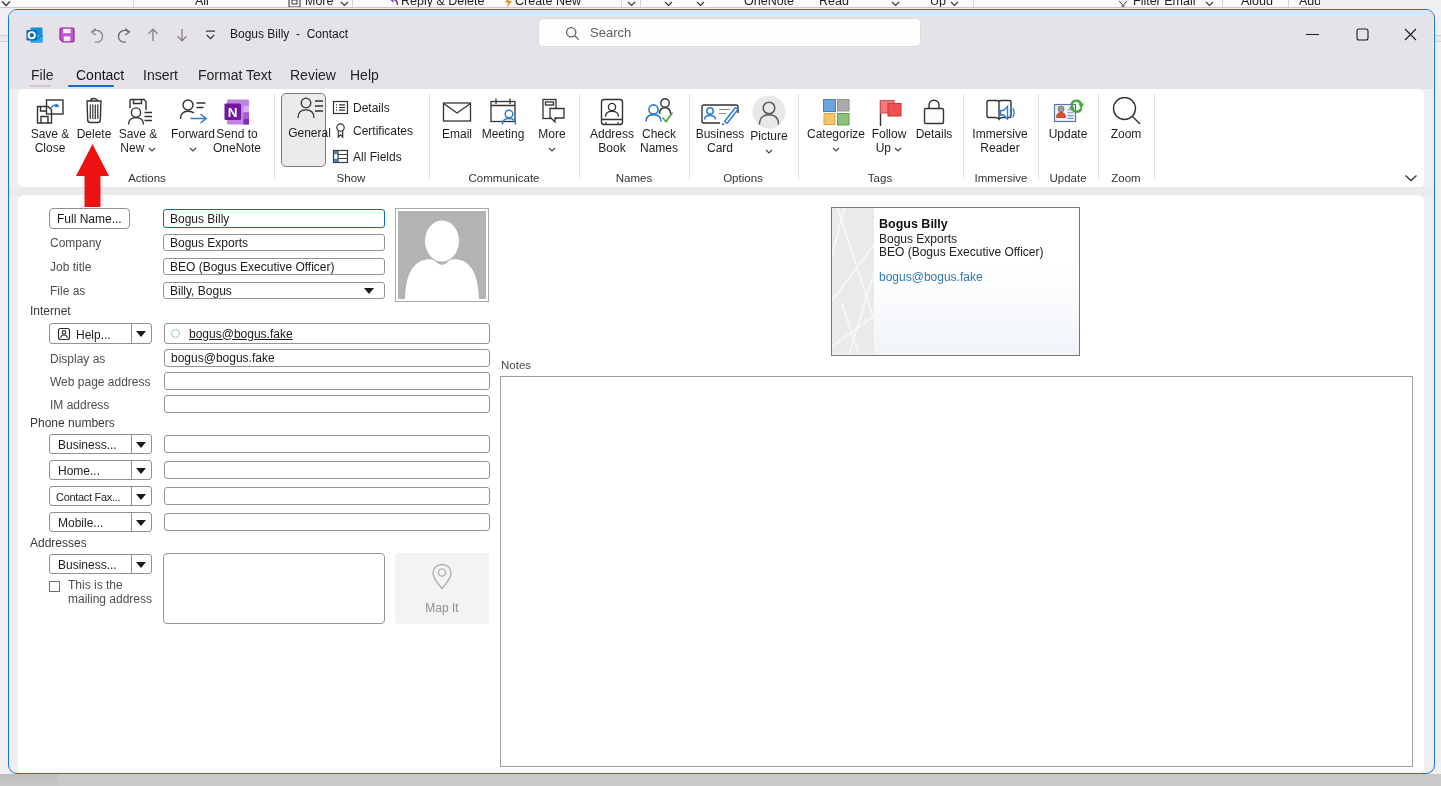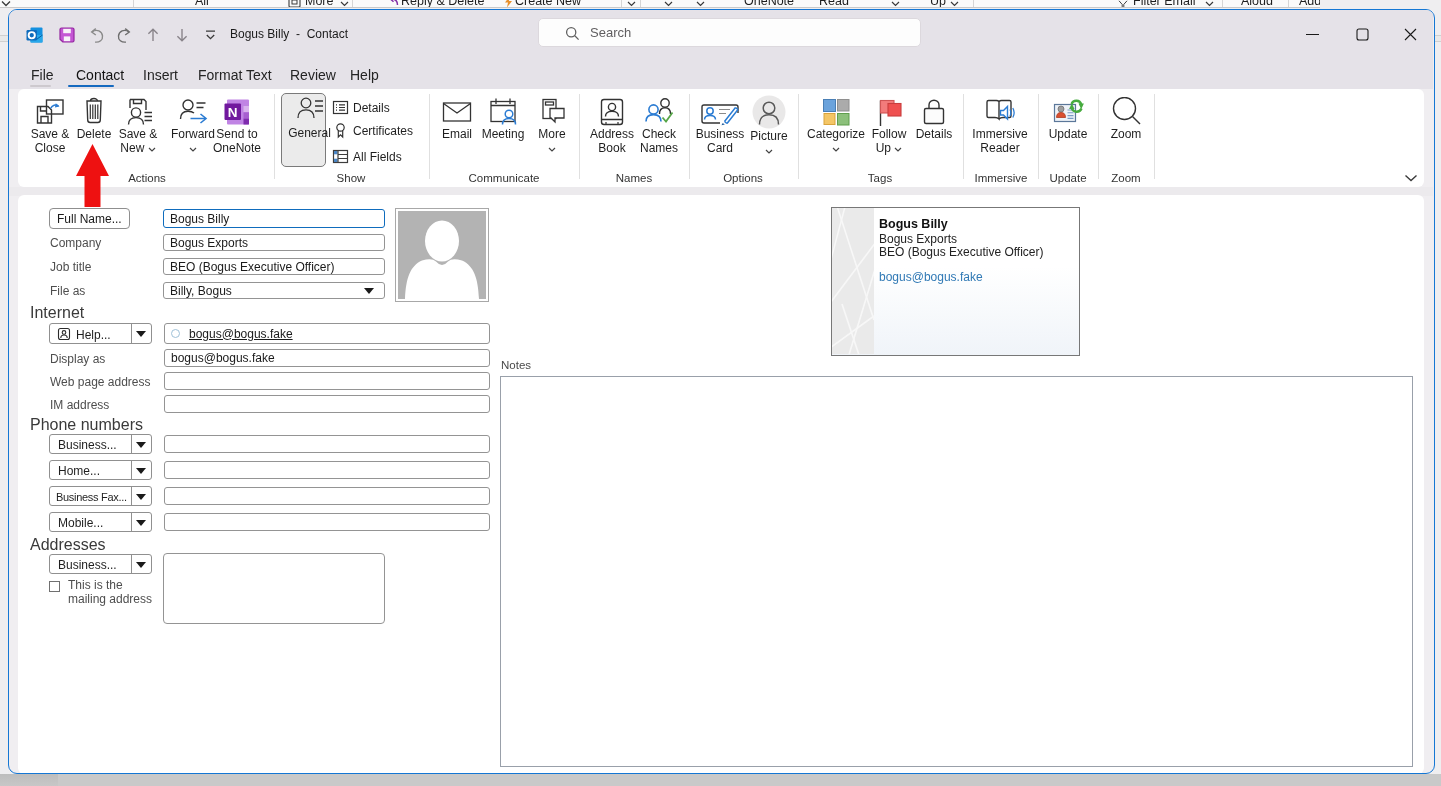--- a/index.html
+++ b/index.html
@@ -30,21 +30,21 @@
   #ribbon { position:absolute; left:9px; top:79px; width:1406px; height:98px; background:#ffffff; border-radius:6px; }
   .rsep { position:absolute; top:5px; width:1px; height:85px; background:#e0e0e0; }
   .rlabel { position:absolute; top:83px; font-size:11.5px; color:#333333; text-align:center; transform:translateX(-50%); white-space:nowrap; }
   .rbtn { position:absolute; text-align:center; color:#1f1f1f; font-size:12px; line-height:14px; }
   .rbtn > svg { display:block; margin:0 auto; } .rbtn div svg { display:inline; }
   
   #gap { position:absolute; left:0; top:177px; width:1424px; height:9px; background:#eceaed; }
   
   #form { position:absolute; left:9px; top:185px; width:1406px; height:579px; background:#ffffff; border-radius:6px; font-size:12px; color:#1a1a1a; }
   .flabel { position:absolute; color:#4e4e4e; font-size:12px; }
-  .fhead { position:absolute; color:#3a3a3a; font-size:16px; }
+  .fhead { position:absolute; color:#3a3a3a; font-size:12px; }
   .finput { position:absolute; background:#fff; border:1px solid #949494; border-radius:3px; font-size:12px; color:#1a1a1a; padding:1px 6px; display:flex; align-items:center; }
   .splitbtn { position:absolute; width:103px; height:20px; border:1px solid #909090; border-radius:3px; background:#fff; }
   .splitbtn .txt { position:absolute; left:8px; top:3px; font-size:12px; color:#1f1f1f; }
   .splitbtn .dd { position:absolute; right:0; top:0; width:20px; height:18px; border-left:1px solid #909090; }
   .splitbtn .tri { position:absolute; right:5px; top:7px; width:0; height:0; border-left:5px solid transparent; border-right:5px solid transparent; border-top:6px solid #1a1a1a; }
 </style>
 </head>
 <body>
 <div id="desktop">
   <div id="bgline"></div>
@@ -469,21 +469,21 @@
         </div>
       <div class="finput" style="left:146px;top:240px;width:326px;height:18px"></div>
       <div class="splitbtn" style="left:31px;top:265px">
           <span class="txt">Home...</span>
           <div class="dd">
             <span class="tri"></span>
           </div>
         </div>
       <div class="finput" style="left:146px;top:266px;width:326px;height:18px"></div>
       <div class="splitbtn" style="left:31px;top:291px">
-          <span class="txt" style="font-size:11px;letter-spacing:-0.3px;left:6px;top:4px">Business Fax...</span>
+          <span class="txt" style="font-size:11px;letter-spacing:-0.3px;left:6px;top:4px">Contact Fax...</span>
           <div class="dd">
             <span class="tri"></span>
           </div>
         </div>
       <div class="finput" style="left:146px;top:292px;width:326px;height:18px"></div>
       <div class="splitbtn" style="left:31px;top:317px">
           <span class="txt">Mobile...</span>
           <div class="dd">
             <span class="tri"></span>
           </div>
@@ -493,20 +493,27 @@
       <div class="fhead" style="left:12px;top:341px">Addresses</div>
       <div class="splitbtn" style="left:31px;top:359px">
           <span class="txt">Business...</span>
           <div class="dd">
             <span class="tri"></span>
           </div>
         </div>
       <div style="position:absolute;left:31px;top:386px;width:11px;height:11px;border:1px solid #707070;background:#fff"></div>
       <div class="flabel" style="left:50px;top:384px;line-height:13.5px">This is the<br>mailing address</div>
       <div style="position:absolute;left:145px;top:358px;width:222px;height:71px;border:1px solid #949494;border-radius:4px"></div>
+      <div style="position:absolute;left:377px;top:358px;width:94px;height:71px;background:#f3f3f3;border-radius:3px;text-align:center">
+        <svg style="margin-top:9px" width="26" height="30" viewBox="0 0 26 30" fill="none" stroke="#b0b0b0" stroke-width="1.4">
+          <path d="M13 2.5 C7.5 2.5 4 6.5 4 11 C4 16.5 13 26.5 13 26.5 C13 26.5 22 16.5 22 11 C22 6.5 18.5 2.5 13 2.5 Z"></path>
+          <circle cx="13" cy="10.5" r="3.6"></circle>
+        </svg>
+        <div style="color:#8f8f8f;font-size:12px;margin-top:6px">Map It</div>
+      </div>
 
       <div style="position:absolute;left:813px;top:12px;width:249px;height:149px;border:1.5px solid #777777;background:linear-gradient(180deg,#ffffff 40%,#f0f4f9 100%)">
         <svg style="position:absolute;left:0;top:0" width="42" height="146" viewBox="0 0 42 146">
           <rect width="42" height="146" fill="#eaeaea"></rect>
           <g stroke="#ffffff" stroke-width="1.6" opacity="0.65">
             <line x1="4" y1="-5" x2="42" y2="112"></line>
             <line x1="14" y1="-5" x2="-6" y2="70"></line>
             <line x1="-4" y1="98" x2="44" y2="34"></line>
             <line x1="-2" y1="140" x2="42" y2="108"></line>
             <line x1="16" y1="150" x2="44" y2="58"></line>

